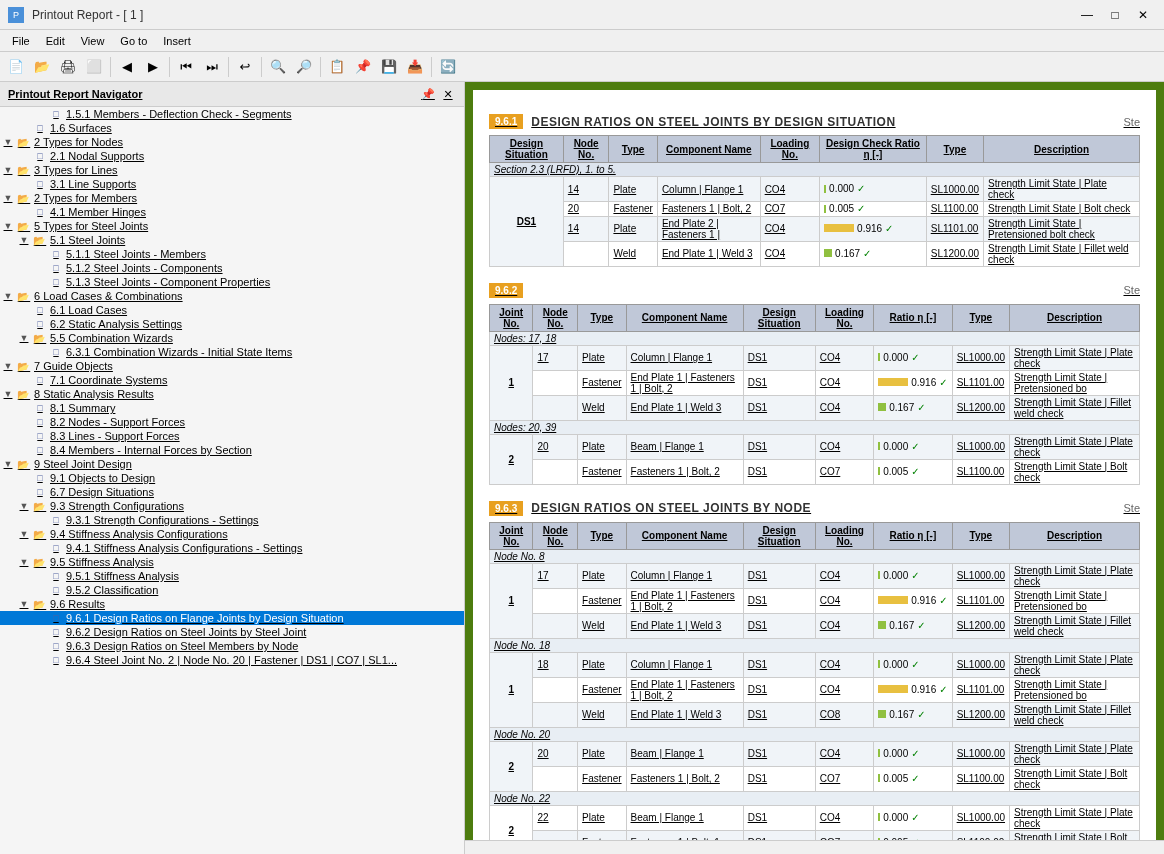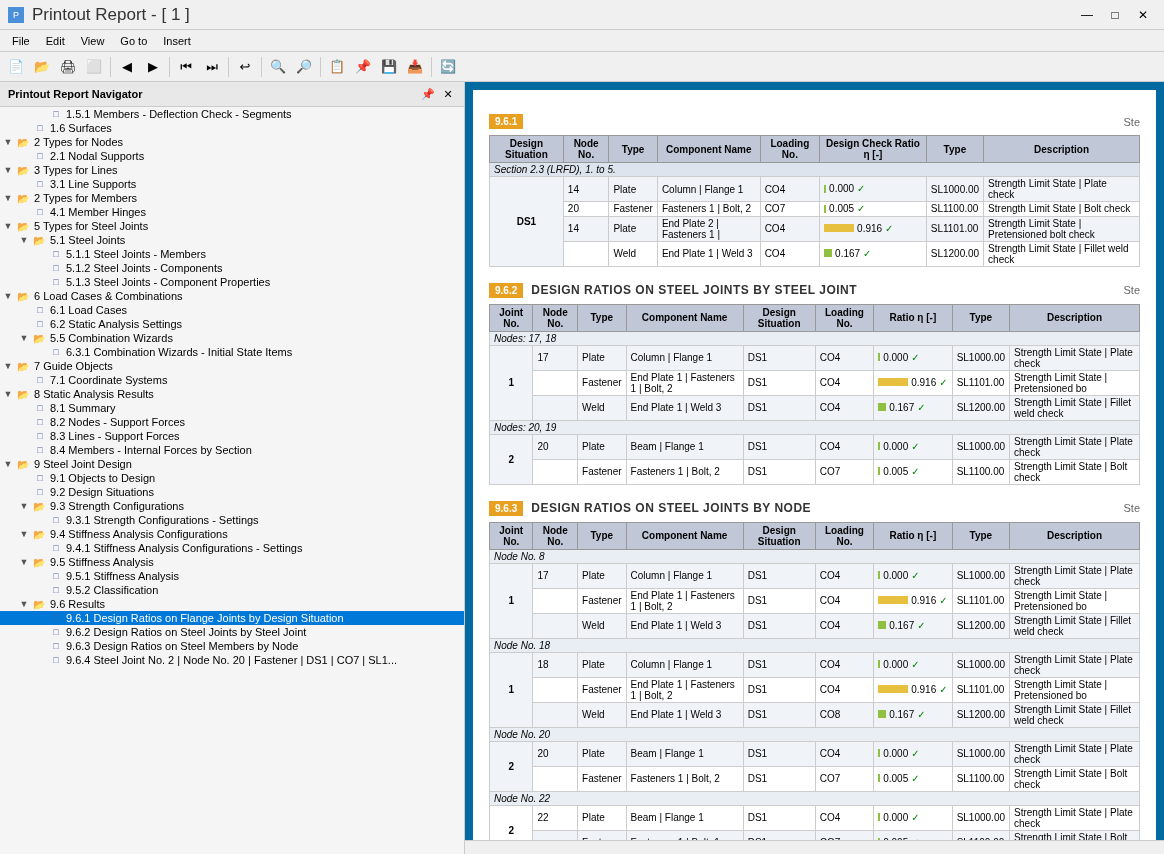--- a/index.html
+++ b/index.html
@@ -9,21 +9,21 @@
     .title-bar {
       background: #f0f0f0;
       height: 30px;
       display: flex;
       align-items: center;
       padding: 0 8px;
       border-bottom: 1px solid #ccc;
       gap: 8px;
     }
     .title-bar-icon { width: 16px; height: 16px; background: #4a90d9; display: flex; align-items: center; justify-content: center; color: white; font-size: 9px; }
-    .title-bar-text { font-size: 17px; color: #333; flex: 1; }
+    .title-bar-text { font-size: 12px; color: #333; flex: 1; }
     .title-bar-controls { display: flex; gap: 2px; }
     .title-bar-btn { width: 26px; height: 20px; border: none; background: transparent; cursor: pointer; font-size: 12px; display: flex; align-items: center; justify-content: center; }
 
     
     .menu-bar {
       background: #f0f0f0;
       height: 22px;
       display: flex;
       align-items: center;
       padding: 0 4px;
@@ -44,20 +44,21 @@
     .toolbar-btn {
       width: 24px; height: 24px; border: 1px solid transparent; background: transparent;
       display: flex; align-items: center; justify-content: center; cursor: pointer; font-size: 13px;
     }
     .toolbar-sep { width: 1px; height: 20px; background: #ccc; margin: 0 2px; }
 
     
     .main-layout {
       display: flex;
       height: calc(854px - 82px);
+      text-decoration: underline;
     }
 
     
     .left-panel {
       width: 465px;
       min-width: 465px;
       background: #f5f5f5;
       border-right: 1px solid #ccc;
       display: flex;
       flex-direction: column;
@@ -97,21 +98,21 @@
       background: white;
       display: flex;
       flex-direction: column;
       overflow: hidden;
     }
     .content-area {
       flex: 1;
       overflow-y: auto;
       overflow-x: auto;
       padding: 8px;
-      background: #0369a1;
+      background: #4d7c0f;
     }
     .page-content {
       background: white;
       padding: 12px 16px;
       min-width: 650px;
     }
 
     
     .section-header {
       display: flex;
@@ -385,21 +386,21 @@
         <div class="tree-item">
           <span class="tree-indent" style="width: 16px;"></span>
           <span class="tree-expand"></span>
           <span class="tree-icon doc-icon" style="font-size: 9px; color: rgb(80, 96, 160);">□</span>
           <span class="tree-label">9.1 Objects to Design</span>
         </div>
         <div class="tree-item">
           <span class="tree-indent" style="width: 16px;"></span>
           <span class="tree-expand"></span>
           <span class="tree-icon doc-icon" style="font-size: 9px; color: rgb(80, 96, 160);">□</span>
-          <span class="tree-label">9.2 Design Situations</span>
+          <span class="tree-label">6.7 Design Situations</span>
         </div>
         <div class="tree-item">
           <span class="tree-indent" style="width: 16px;"></span>
           <span class="tree-expand">▼</span>
           <span class="tree-icon folder-icon">📂</span>
           <span class="tree-label">9.3 Strength Configurations</span>
         </div>
         <div class="tree-item">
           <span class="tree-indent" style="width: 32px;"></span>
           <span class="tree-expand"></span>
@@ -468,20 +469,21 @@
         </div>
       </div>
   </div>
 
   <div class="right-panel">
     <div class="content-area">
       <div class="page-content">
 
         <div class="section-header">
           <span class="section-badge">9.6.1</span>
+          <span class="section-title">DESIGN RATIOS ON STEEL JOINTS BY DESIGN SITUATION</span>
           <span class="section-right">Ste</span>
         </div>
         <table class="report-table">
           <thead>
             <tr>
               <th>Design Situation</th>
               <th>Node No.</th>
               <th>Type</th>
               <th>Component Name</th>
               <th>Loading No.</th>
@@ -545,21 +547,20 @@
                     <span style="color:#008000;">✓</span>
                   </span></td>
               <td>SL1200.00</td>
               <td>Strength Limit State | Fillet weld check</td>
             </tr>
           </tbody>
         </table>
 
         <div class="section-header">
           <span class="section-badge">9.6.2</span>
-          <span class="section-title">DESIGN RATIOS ON STEEL JOINTS BY STEEL JOINT</span>
           <span class="section-right">Ste</span>
         </div>
         <table class="report-table">
           <thead>
             <tr>
               <th>Joint No.</th>
               <th>Node No.</th>
               <th>Type</th>
               <th>Component Name</th>
               <th>Design Situation</th>
@@ -610,21 +611,21 @@
               <td>CO4</td>
               <td><span style="display:inline-flex;align-items:center;gap:3px;">
                     <span style="width:8px;height:8px;background:#90c040;display:inline-block;"></span>
                     <span>0.167</span>
                     <span style="color:#008000;">✓</span>
                   </span></td>
               <td>SL1200.00</td>
               <td>Strength Limit State | Fillet weld check</td>
             </tr>
             <tr class="node-group-row">
-              <td colspan="9">Nodes: 20, 19</td>
+              <td colspan="9">Nodes: 20, 39</td>
             </tr>
             <tr>
               <td rowspan="2" style="font-weight:bold;text-align:center;vertical-align:middle;">2</td>
               <td>20</td>
               <td>Plate</td>
               <td>Beam | Flange 1</td>
               <td>DS1</td>
               <td>CO4</td>
               <td><span style="display:inline-flex;align-items:center;gap:3px;">
                     <span style="width:2px;height:8px;background:#90c040;display:inline-block;"></span>

